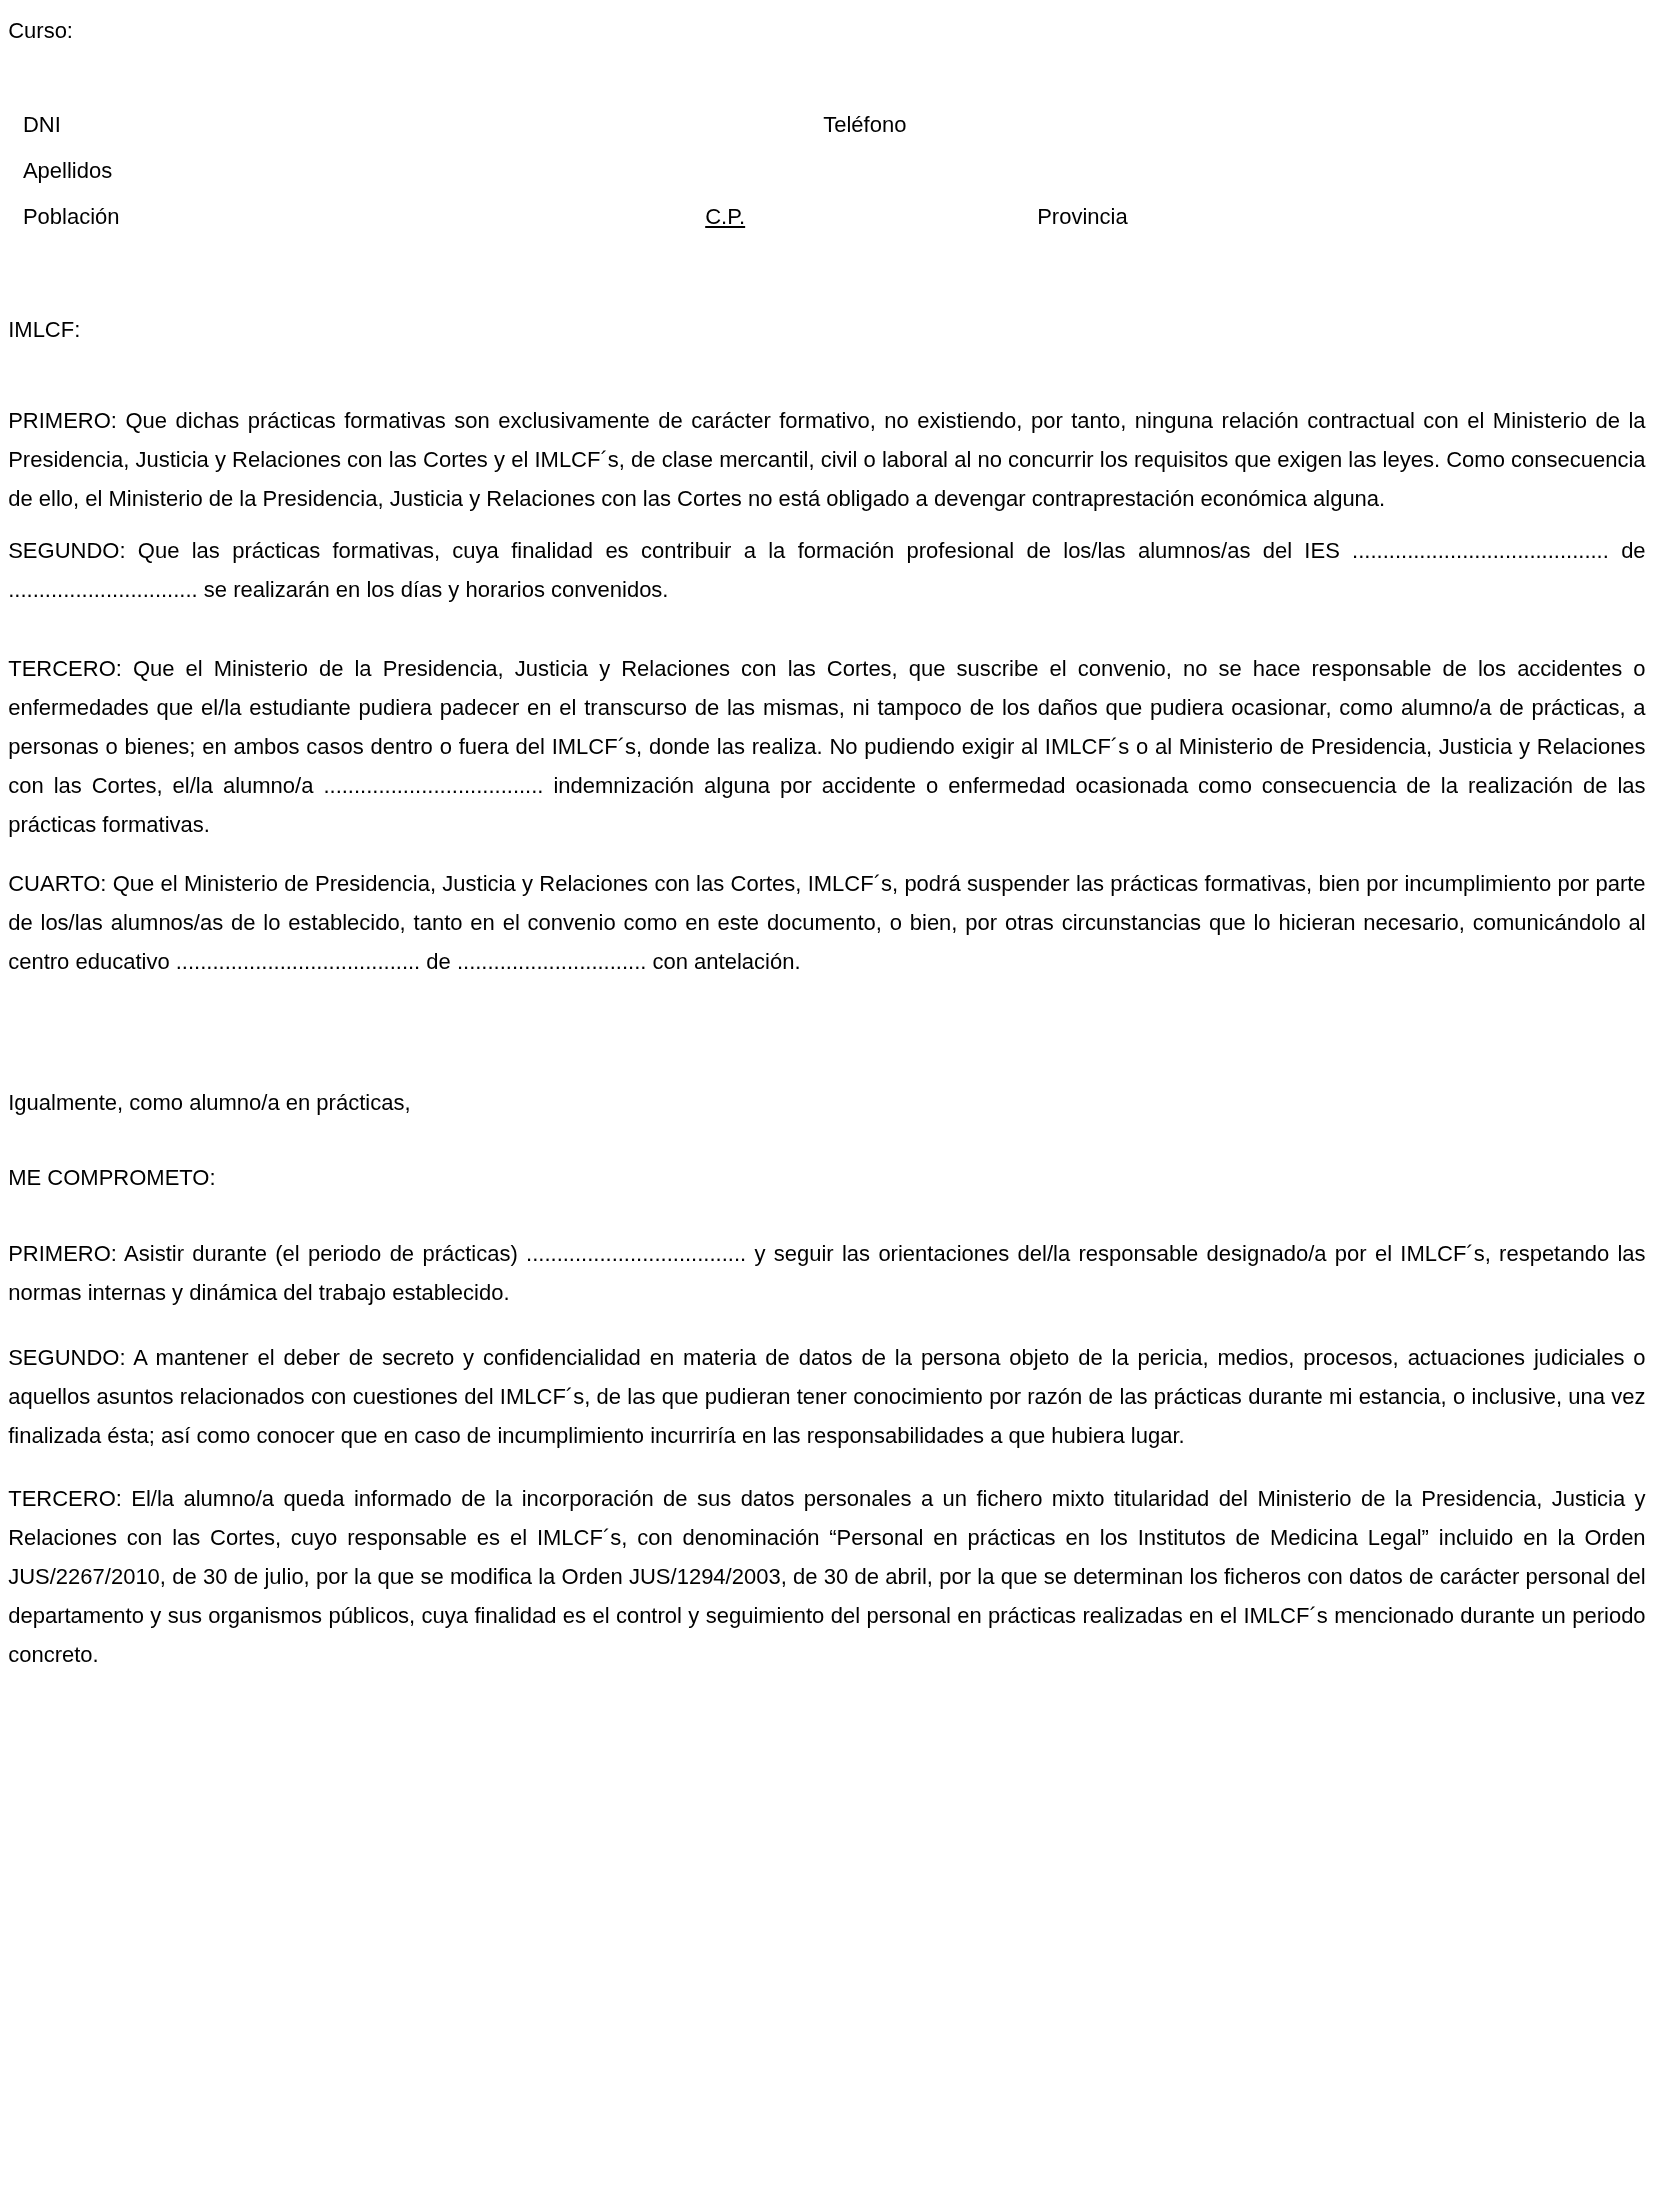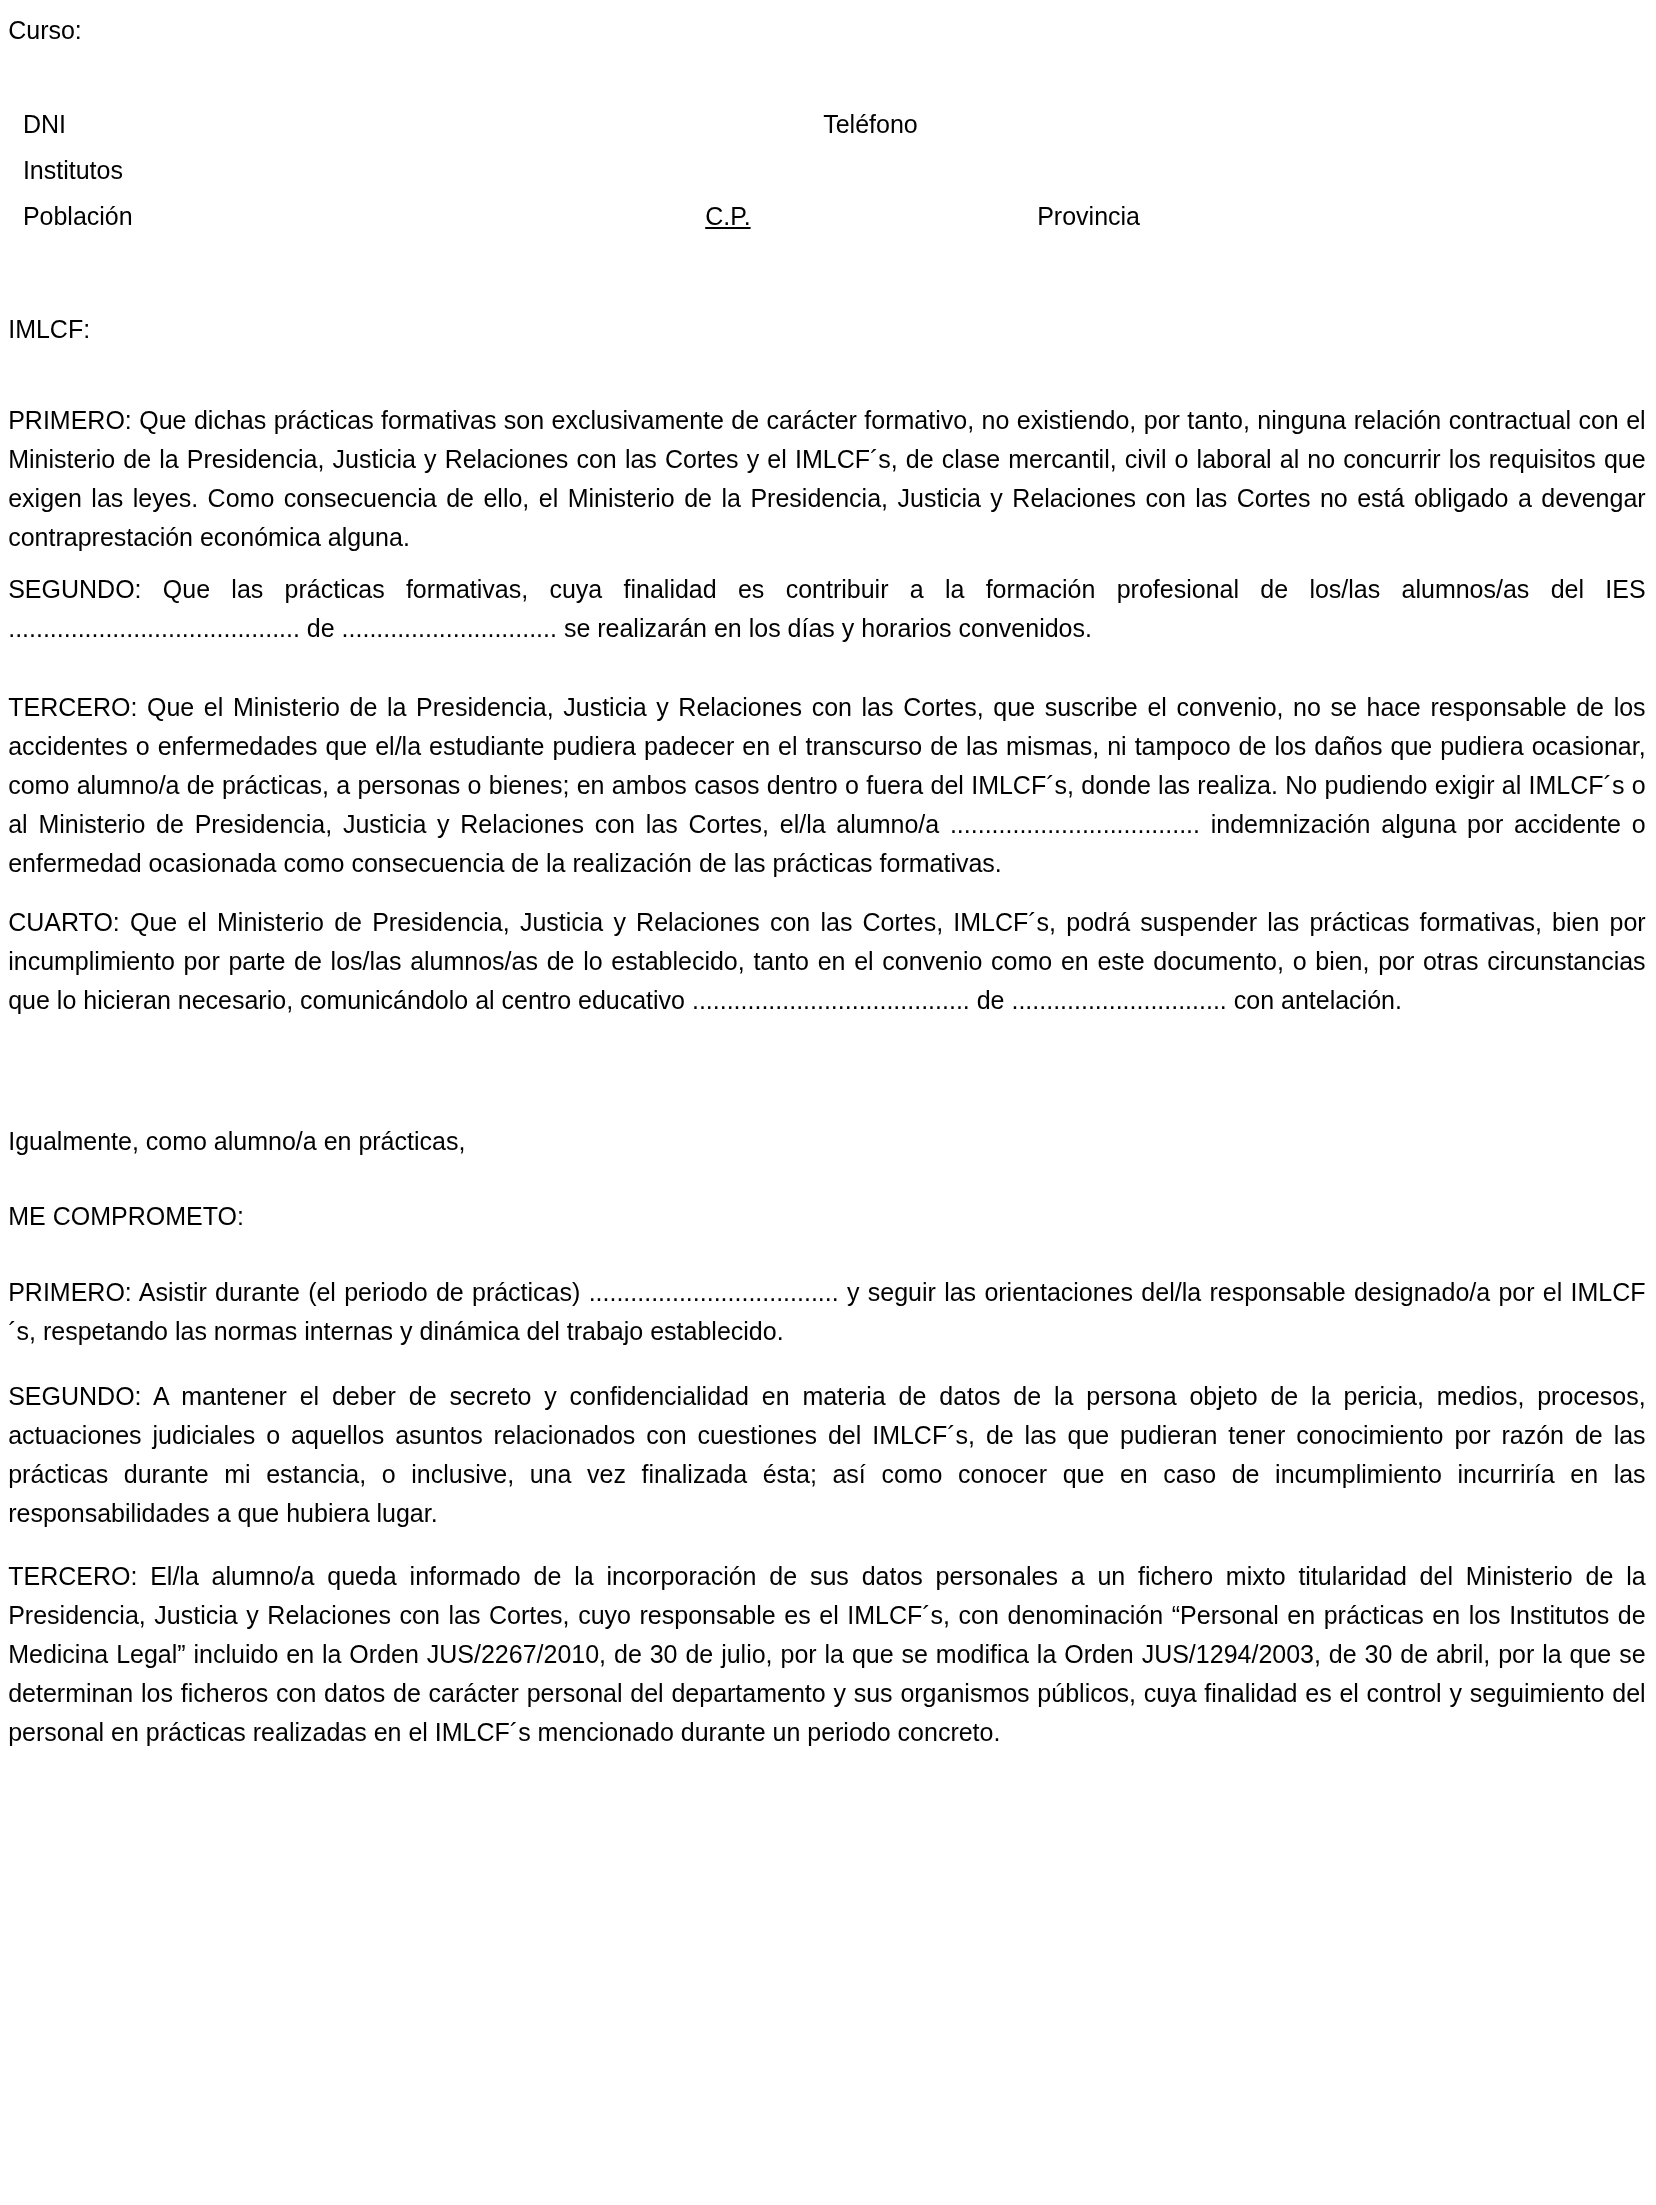--- a/index.html
+++ b/index.html
@@ -8,21 +8,21 @@
     background: #ffffff;
   }
   .page {
     position: relative;
     width: 1657px;
     height: 2205px;
     box-sizing: border-box;
     background: #ffffff;
     color: #000000;
     font-family: "Liberation Sans", sans-serif;
-    font-size: 25px;
+    font-size: 22px;
     line-height: 39px;
     padding: 11.4px 11.4px 0 8.2px;
     overflow: hidden;
   }
   .curso {
     margin: 0 0 55px 0;
   }
   .form-block {
     margin: 0 0 67px 0;
   }
@@ -56,21 +56,21 @@
 <div class="page">
 
   <div class="curso">Curso:</div>
 
   <div class="form-block">
     <div class="form-row">
       <span class="colA">DNI</span>
       <span class="colB">Teléfono</span>
     </div>
     <div class="form-row">
-      <span class="colA">Institutos</span>
+      <span class="colA">Apellidos</span>
     </div>
     <div class="form-row">
       <span class="colA">Población</span>
       <span class="colC">C.P.</span>
       <span class="colD">Provincia</span>
     </div>
   </div>
 
 
   <p class="heading">IMLCF:</p>

